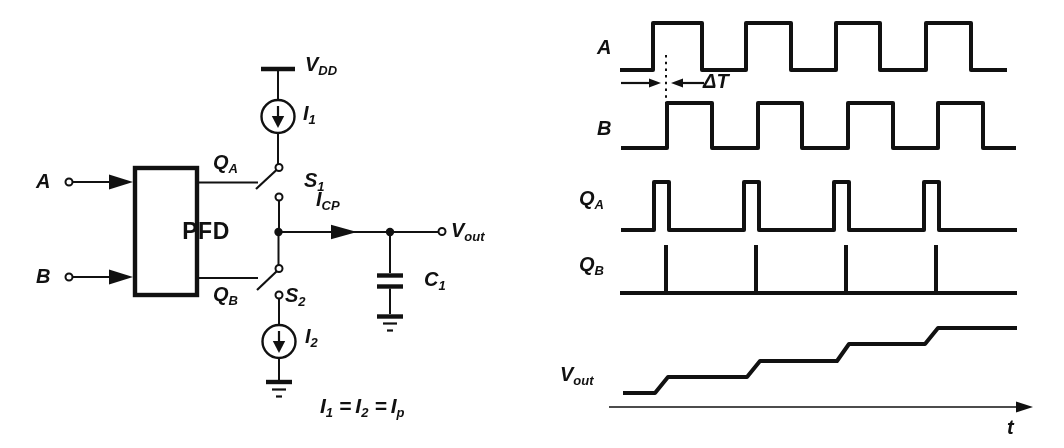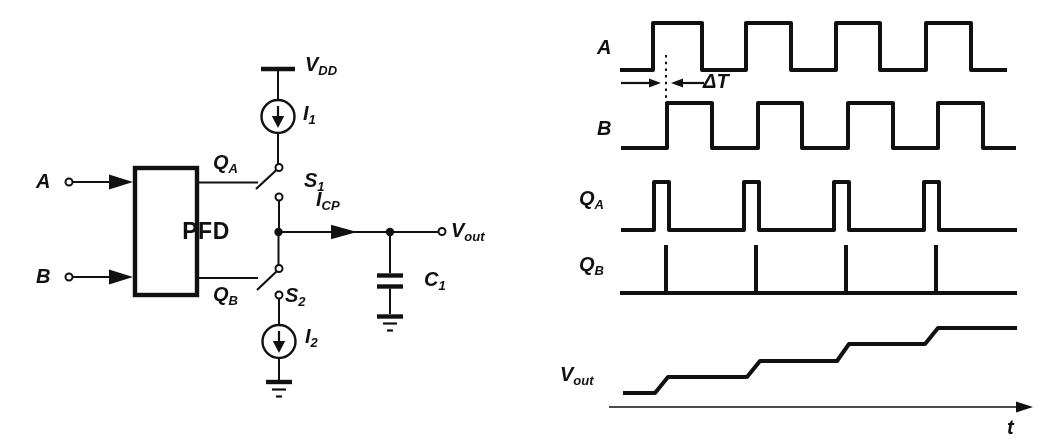--- a/index.html
+++ b/index.html
@@ -147,20 +147,23 @@
   <div class="lbl" style="left:213px;top:284px"><span>Q</span><sub>B</sub></div>
   <div class="lbl" style="left:305px;top:54px"><span>V</span><sub>DD</sub></div>
   <div class="lbl" style="left:303px;top:103px"><span>I</span><sub>1</sub></div>
   <div class="lbl" style="left:304px;top:170px"><span>S</span><sub>1</sub></div>
   <div class="lbl" style="left:316px;top:189px"><span>I</span><sub>CP</sub></div>
   <div class="lbl" style="left:451px;top:220px"><span>V</span><sub>out</sub></div>
   <div class="lbl" style="left:285px;top:285px"><span>S</span><sub>2</sub></div>
   <div class="lbl" style="left:305px;top:326px"><span>I</span><sub>2</sub></div>
   <div class="lbl" style="left:424px;top:269px"><span>C</span><sub>1</sub></div>
 
+  <div class="lbl eq" style="left:320px;top:395px">
+    <span><span>I</span><sub>1</sub></span><span class="op">=</span><span><span>I</span><sub>2</sub></span><span class="op">=</span><span><span>I</span><sub>p</sub></span>
+  </div>
 
   <div class="lbl" style="left:597px;top:37px"><span>A</span><sub></sub></div>
   <div class="lbl" style="left:597px;top:118px"><span>B</span><sub></sub></div>
   <div class="lbl" style="left:579px;top:188px"><span>Q</span><sub>A</sub></div>
   <div class="lbl" style="left:579px;top:254px"><span>Q</span><sub>B</sub></div>
   <div class="lbl" style="left:560px;top:364px"><span>V</span><sub>out</sub></div>
 
   <div class="lbl" style="left:703px;top:71px;font-size:20px">ΔT</div>
   <div class="lbl" style="left:1007px;top:417px">t</div>
 

